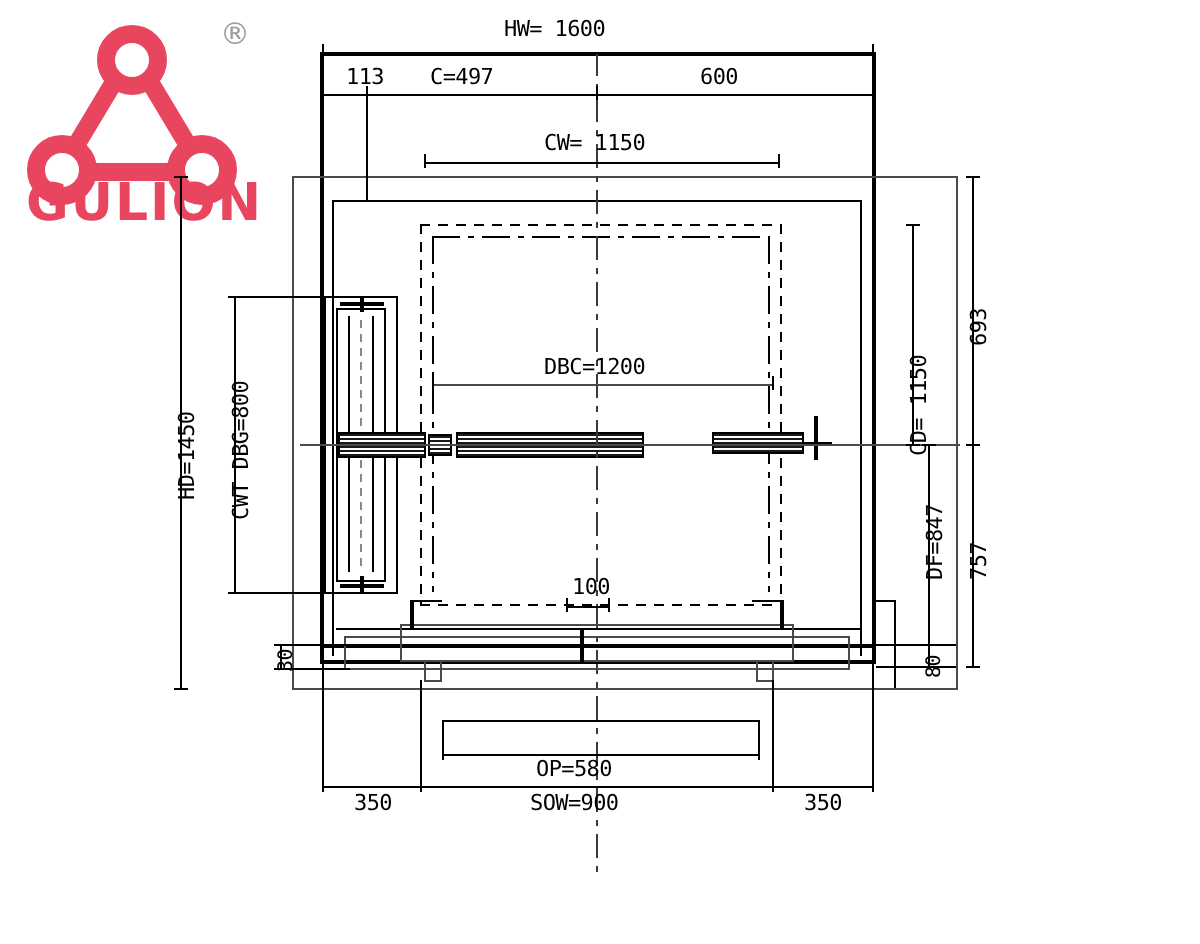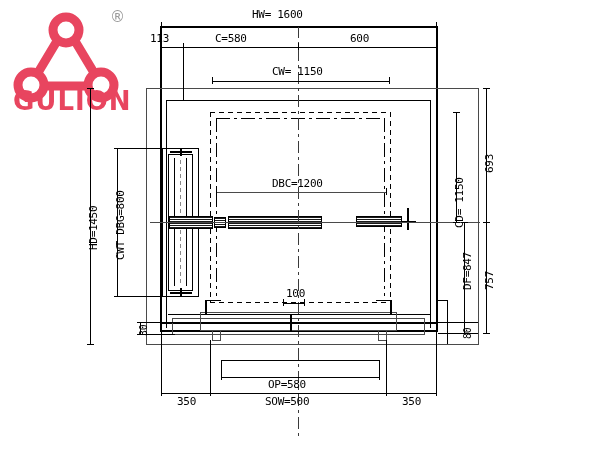--- a/index.html
+++ b/index.html
@@ -163,22 +163,22 @@
   <div class="ln h" style="left:161px;top:26px;width:276px;"></div>
   <div class="tick" style="left:161px;top:22px;"></div>
   <div class="tick" style="left:436px;top:22px;"></div>
   <div class="dim" style="left:252px;top:9px;">HW= 1600</div>
 
   <div class="ln h" style="left:161px;top:47px;width:276px;"></div>
   <div class="tick" style="left:161px;top:43px;"></div>
   <div class="tick" style="left:183px;top:43px;"></div>
   <div class="tick" style="left:298px;top:43px;"></div>
   <div class="tick" style="left:436px;top:43px;"></div>
-  <div class="dim" style="left:150px;top:33px;">113</div>
-  <div class="dim" style="left:215px;top:33px;">C=580</div>
+  <div class="dim" style="left:173px;top:33px;">113</div>
+  <div class="dim" style="left:215px;top:33px;">C=497</div>
   <div class="dim" style="left:350px;top:33px;">600</div>
 
   <div class="ln v" style="left:183px;top:47px;height:54px;"></div>
 
   <div class="ln h" style="left:212px;top:81px;width:177px;"></div>
   <div class="tick" style="left:212px;top:77px;"></div>
   <div class="tick" style="left:389px;top:77px;"></div>
   <div class="dim" style="left:272px;top:66px;">CW= 1150</div>
 
   <div class="ln h" style="left:216px;top:192px;width:170px;background:#4a4a4a;"></div>
@@ -246,17 +246,17 @@
   <div class="ln h" style="left:161px;top:393px;width:276px;"></div>
   <div class="tick" style="left:161px;top:389px;"></div>
   <div class="tick" style="left:210px;top:389px;"></div>
   <div class="tick" style="left:386px;top:389px;"></div>
   <div class="tick" style="left:436px;top:389px;"></div>
   <div class="ln v" style="left:161px;top:331px;height:62px;"></div>
   <div class="ln v" style="left:210px;top:340px;height:53px;"></div>
   <div class="ln v" style="left:386px;top:340px;height:53px;"></div>
   <div class="ln v" style="left:436px;top:331px;height:62px;"></div>
   <div class="dim" style="left:177px;top:396px;">350</div>
-  <div class="dim" style="left:265px;top:396px;">SOW=500</div>
+  <div class="dim" style="left:265px;top:396px;">SOW=900</div>
   <div class="dim" style="left:402px;top:396px;">350</div>
 
 
 </div>
 
 </body></html>

